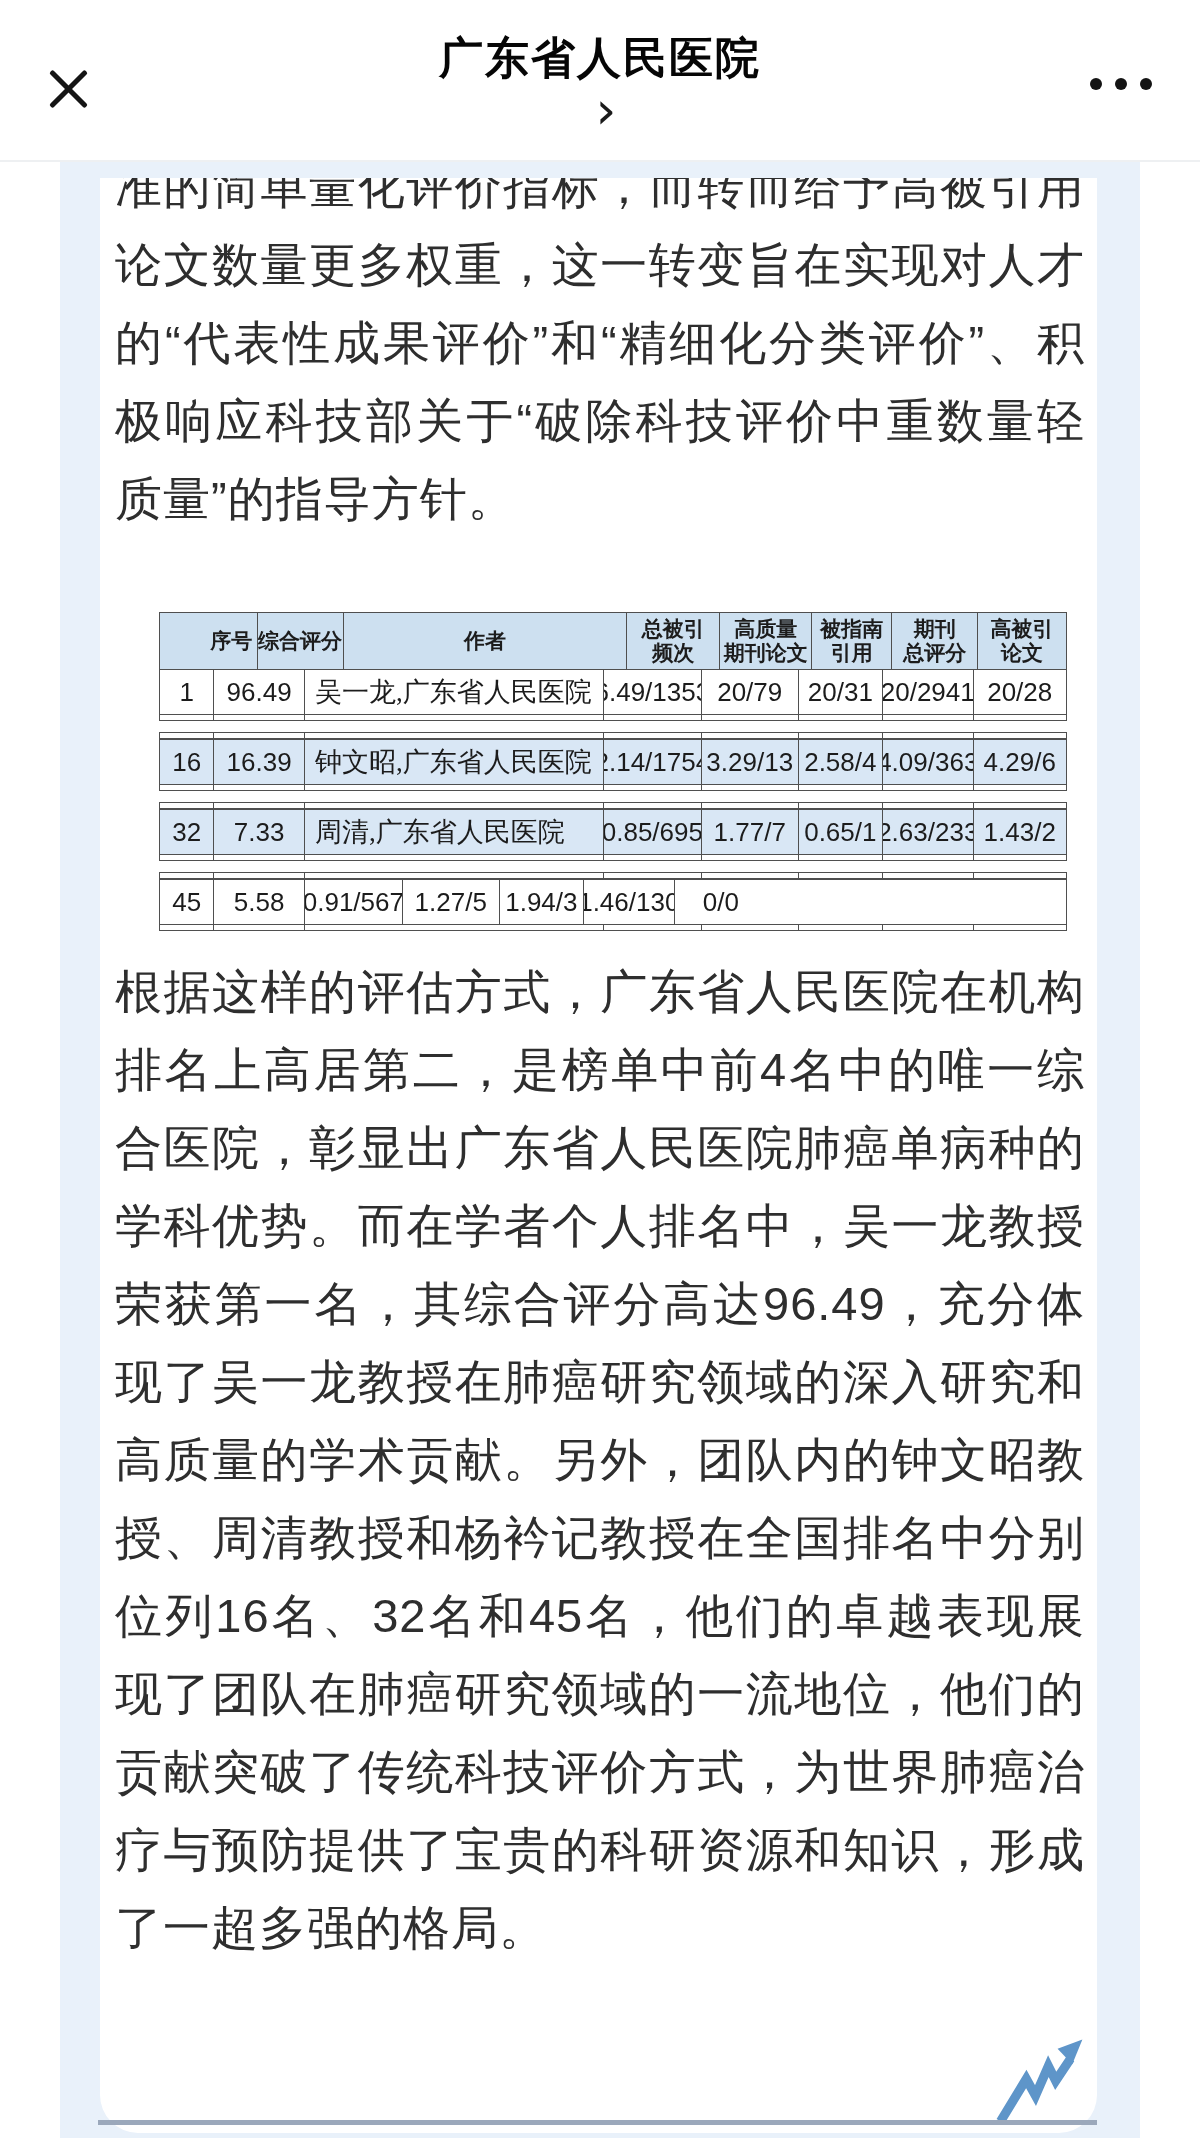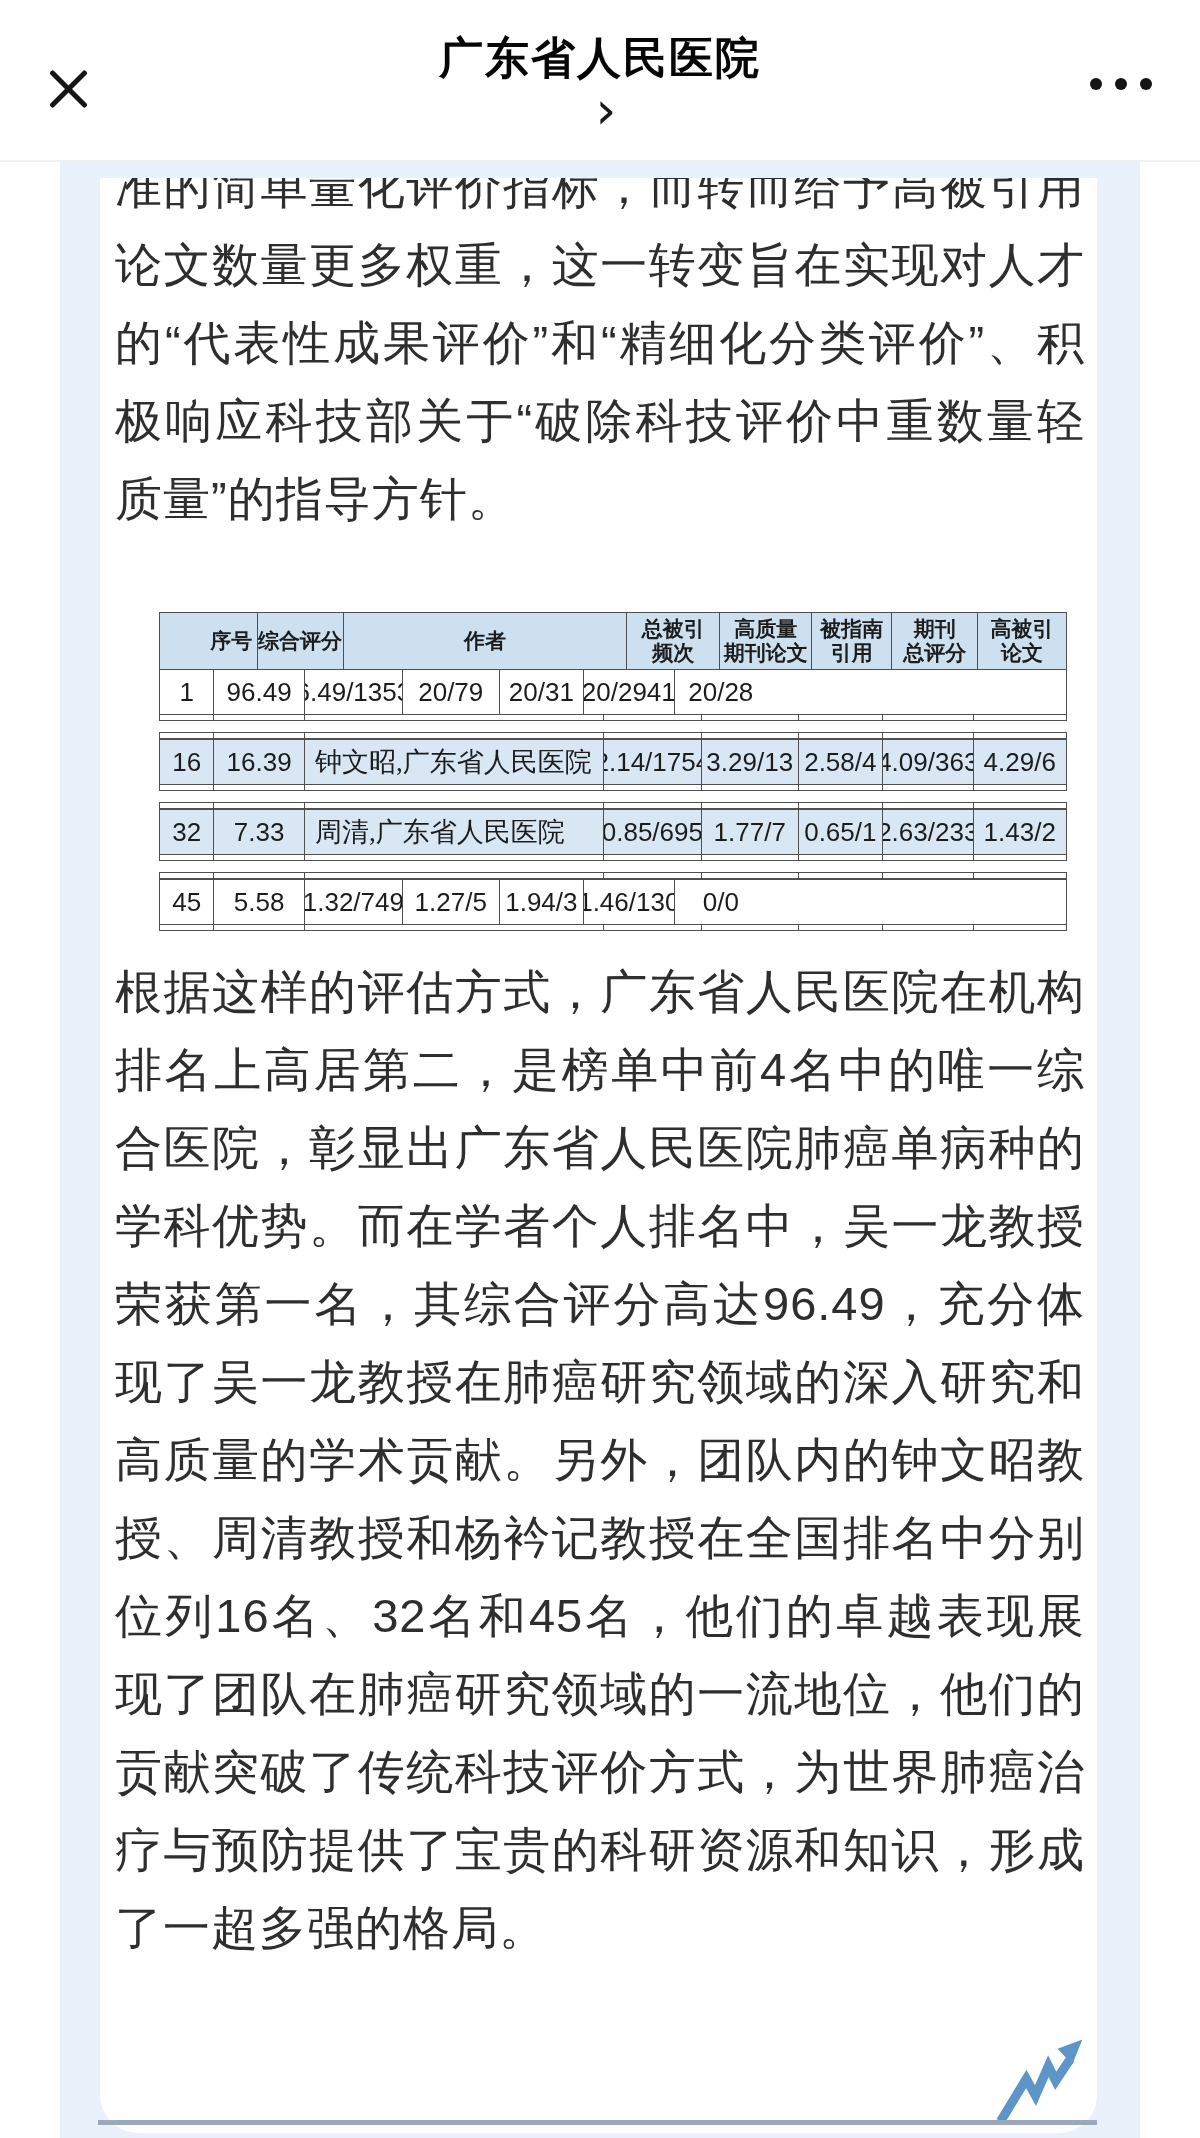--- a/index.html
+++ b/index.html
@@ -97,20 +97,21 @@
               <div class="tc c5">被指南
 引用</div>
               <div class="tc c6">期刊
 总评分</div>
               <div class="tc c7">高被引
 论文</div>
             </div>
             <div class="trow tdata">
               <div class="tc c0 num">1</div>
               <div class="tc c1 num">96.49</div>
+              <div class="tc c2 zh">吴一龙,广东省人民医院</div>
               <div class="tc c3 num">16.49/13531</div>
               <div class="tc c4 num">20/79</div>
               <div class="tc c5 num">20/31</div>
               <div class="tc c6 num">20/2941</div>
               <div class="tc c7 num">20/28</div>
             </div>
             <div class="sliver">
               <i class="c0"></i>
                 <i class="c1"></i>
                 <i class="c2"></i>
@@ -195,21 +196,21 @@
                 <i class="c2"></i>
                 <i class="c3"></i>
                 <i class="c4"></i>
                 <i class="c5"></i>
                 <i class="c6"></i>
                 <i class="c7"></i>
             </div>
             <div class="trow tdata">
               <div class="tc c0 num">45</div>
               <div class="tc c1 num">5.58</div>
-              <div class="tc c3 num">1.32/749</div>
+              <div class="tc c3 num">0.91/567</div>
               <div class="tc c4 num">1.27/5</div>
               <div class="tc c5 num">1.94/3</div>
               <div class="tc c6 num">1.46/130</div>
               <div class="tc c7 num">0/0</div>
             </div>
             <div class="sliver">
               <i class="c0"></i>
                 <i class="c1"></i>
                 <i class="c2"></i>
                 <i class="c3"></i>

